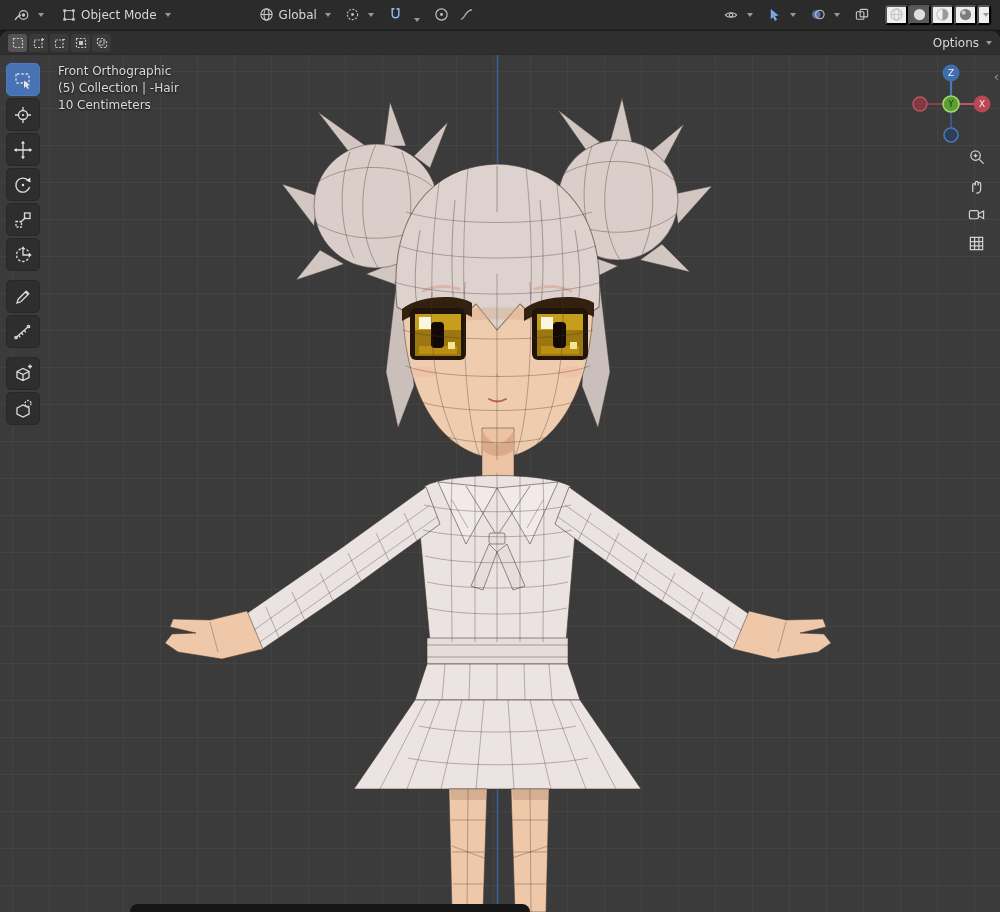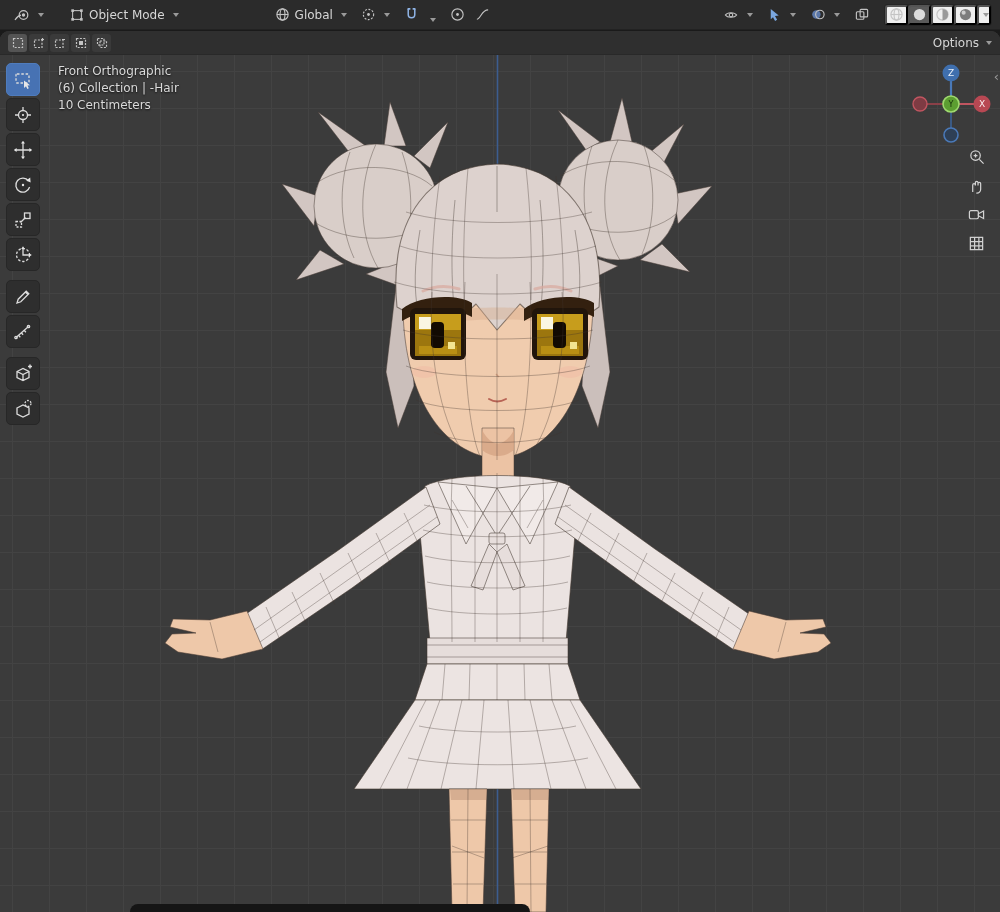--- a/index.html
+++ b/index.html
@@ -9,21 +9,21 @@
     font-family:"DejaVu Sans", sans-serif; font-size:12px; color:#cfcfcf;
     -webkit-font-smoothing:antialiased;
   }
   svg { display:block; }
   .ic { stroke:#c4c4c4; fill:none; stroke-width:1.2; }
   .caret { width:0; height:0; border-left:3.5px solid transparent; border-right:3.5px solid transparent; border-top:4px solid #9a9a9a; margin-left:3px; display:inline-block; }
 
   
   .header {
     position:absolute; top:0; left:0; right:0; height:30px; background:#2b2b2b;
-    display:flex; align-items:center; padding:4px 8px; gap:14px; z-index:40;
+    display:flex; align-items:center; padding:4px 8px; gap:6px; z-index:40;
     border-bottom:1px solid #222;
   }
   .hbtn {
     display:flex; align-items:center; gap:5px; background:transparent; border:none;
     color:#d6d6d6; font:12px "DejaVu Sans", sans-serif; padding:3px 6px; border-radius:3px; cursor:default;
   }
   .menus { display:flex; margin-left:6px; }
   .menus .hbtn { padding:3px 8px; }
   .mid { margin-left:70px; display:flex; align-items:flex-end; gap:2px; }
   .rightc { margin-left:auto; display:flex; align-items:center; gap:2px; }
@@ -370,21 +370,21 @@
           <path d="M451,820 L486,820 M452,852 L484,852 M453,884 L483,884 M468,789 L467,912 M452,846 L484,858"></path>
           <path d="M512,820 L548,820 M514,852 L547,852 M515,884 L546,884 M530,789 L531,912 M512,858 L548,846"></path>
 
           <path d="M210,622 L218,652 M786,622 L778,652 M452,500 L468,528 M543,500 L527,528"></path>
         </g>
       </g>
     </svg>
 
     <div class="overlay-info">
       <div>Front Orthographic</div>
-      <div>(6) Collection | -Hair</div>
+      <div>(5) Collection | -Hair</div>
       <div>10 Centimeters</div>
     </div>
 
     <div class="toolbar">
       <button class="tool active">
         <svg width="20" height="20" viewBox="0 0 20 20">
           <rect x="3" y="4" width="13" height="9" rx="1" stroke-dasharray="2.5 1.8"></rect>
           <path class="solid" d="M11,10.5 L11,18 L13,16.2 L14.3,19 L15.8,18.2 L14.5,15.4 L17,15.2 Z"></path>
         </svg>
       </button>

